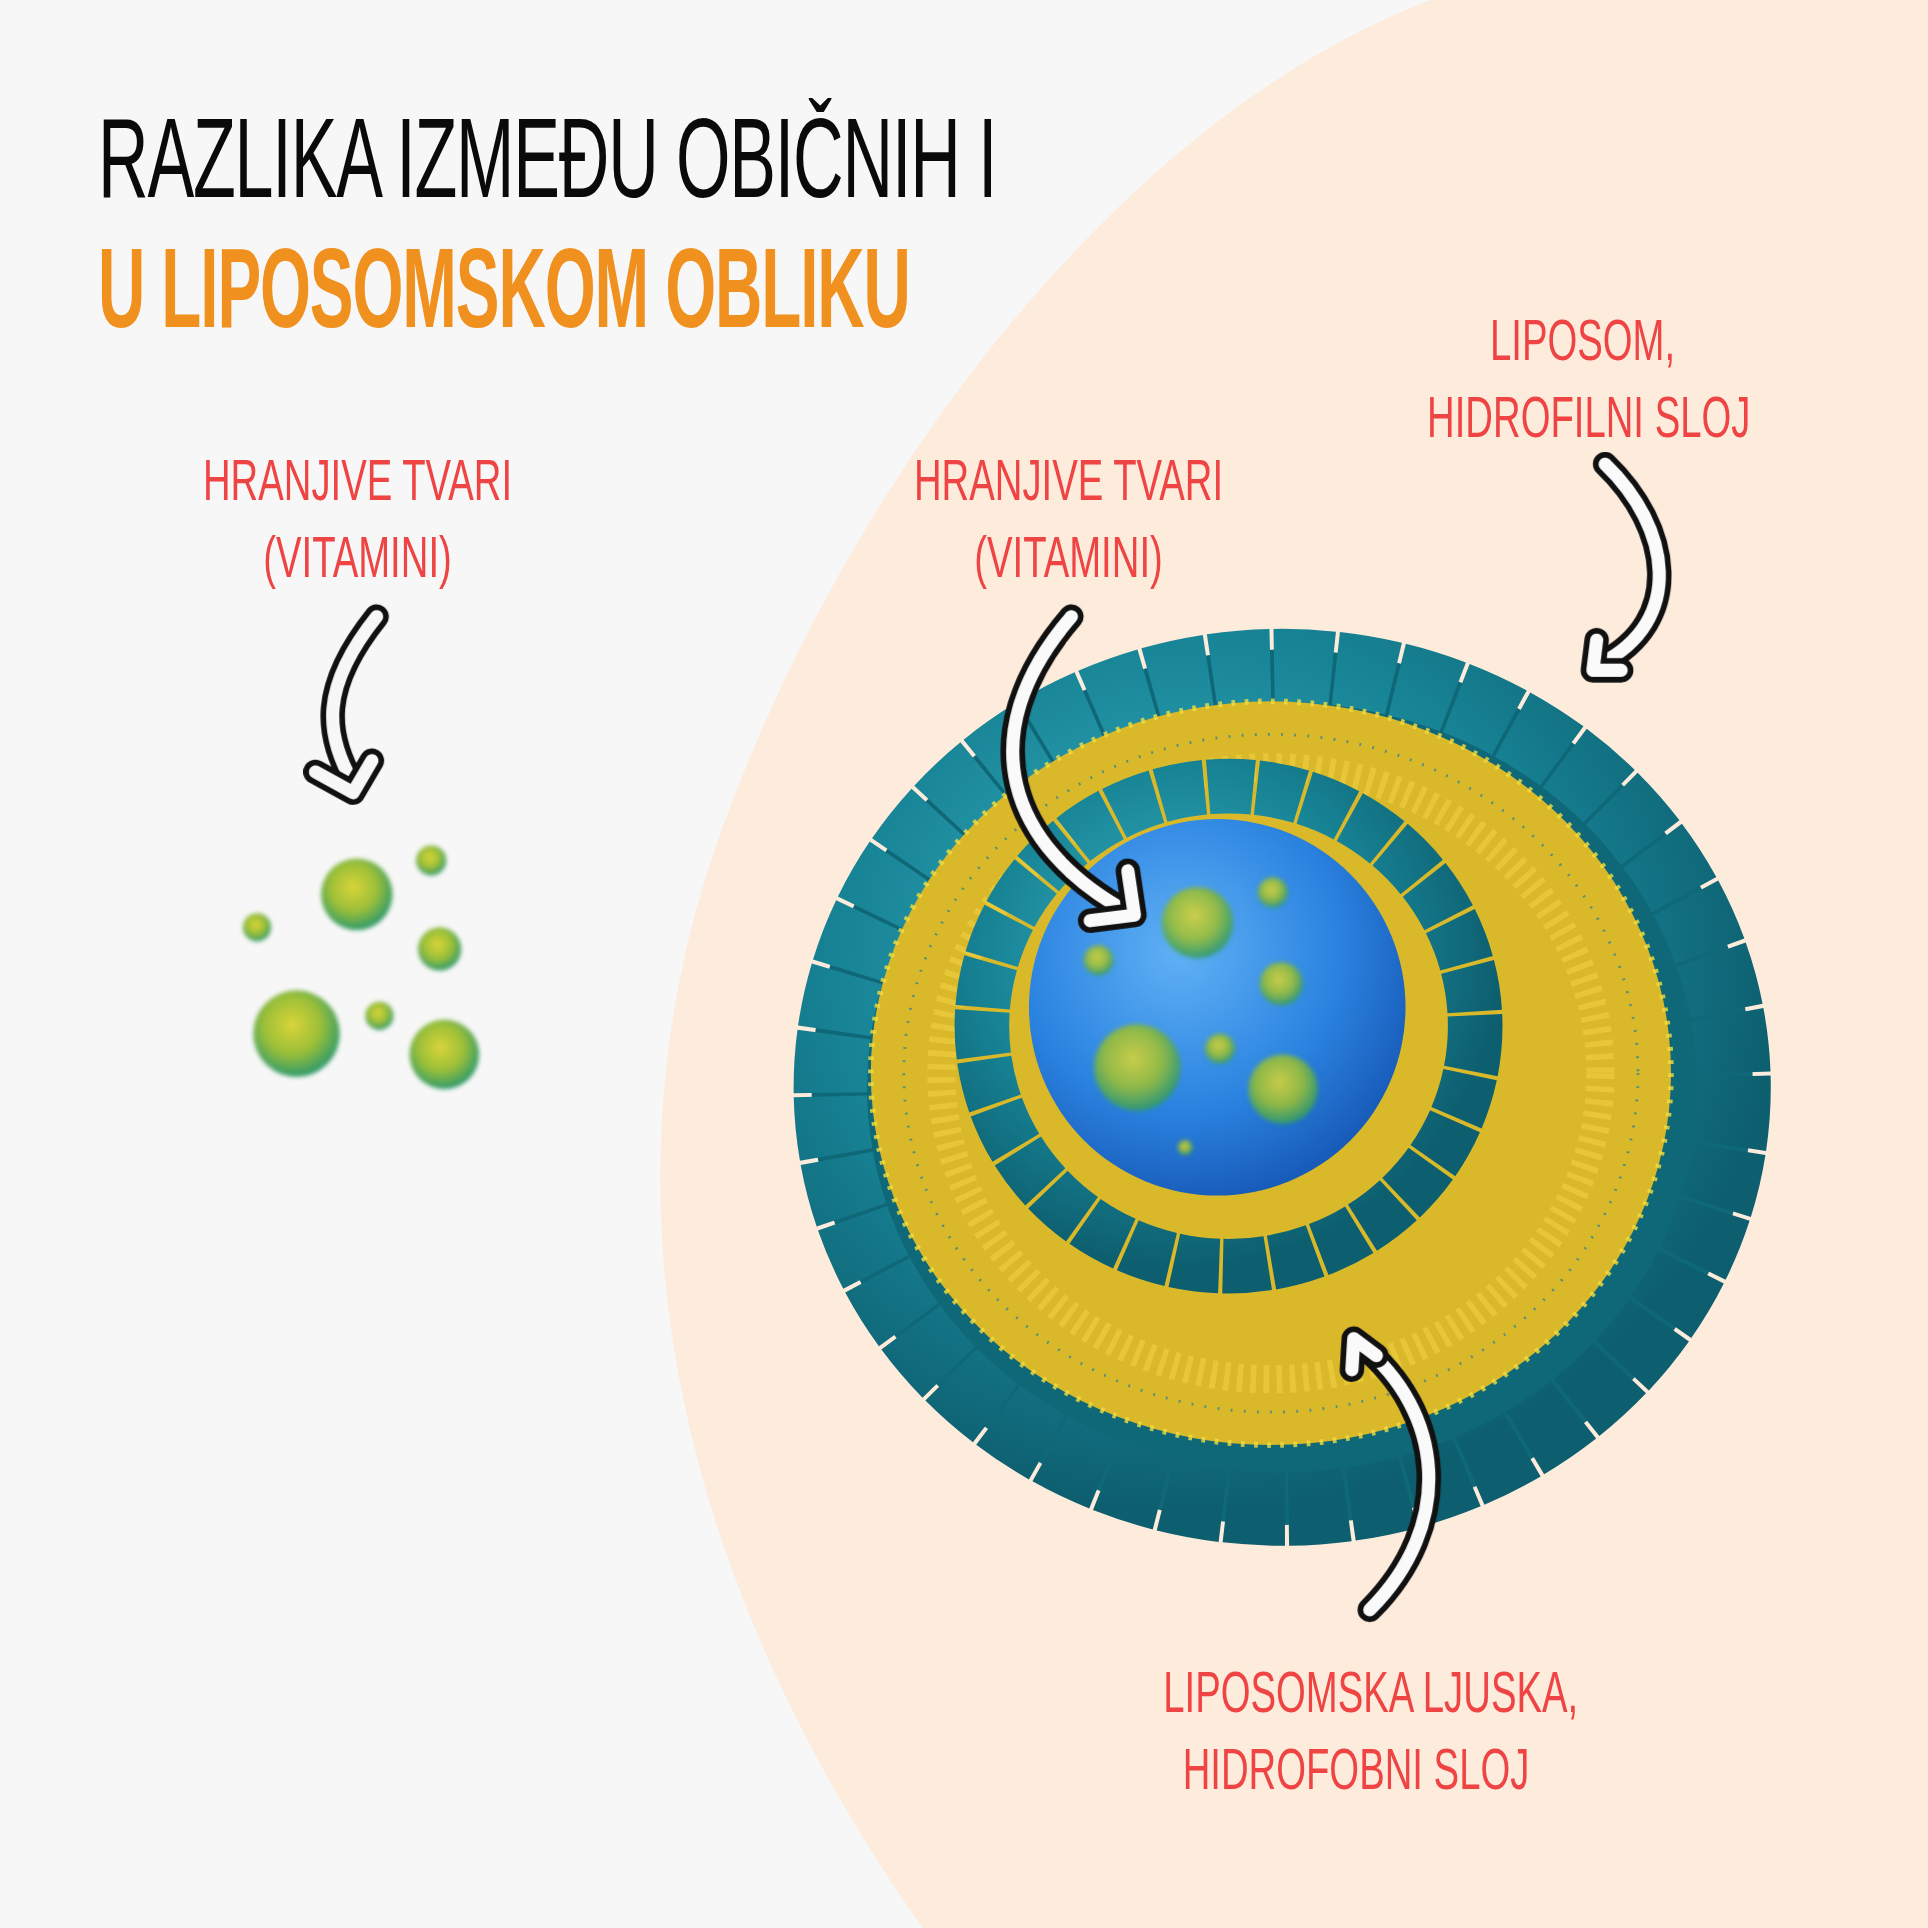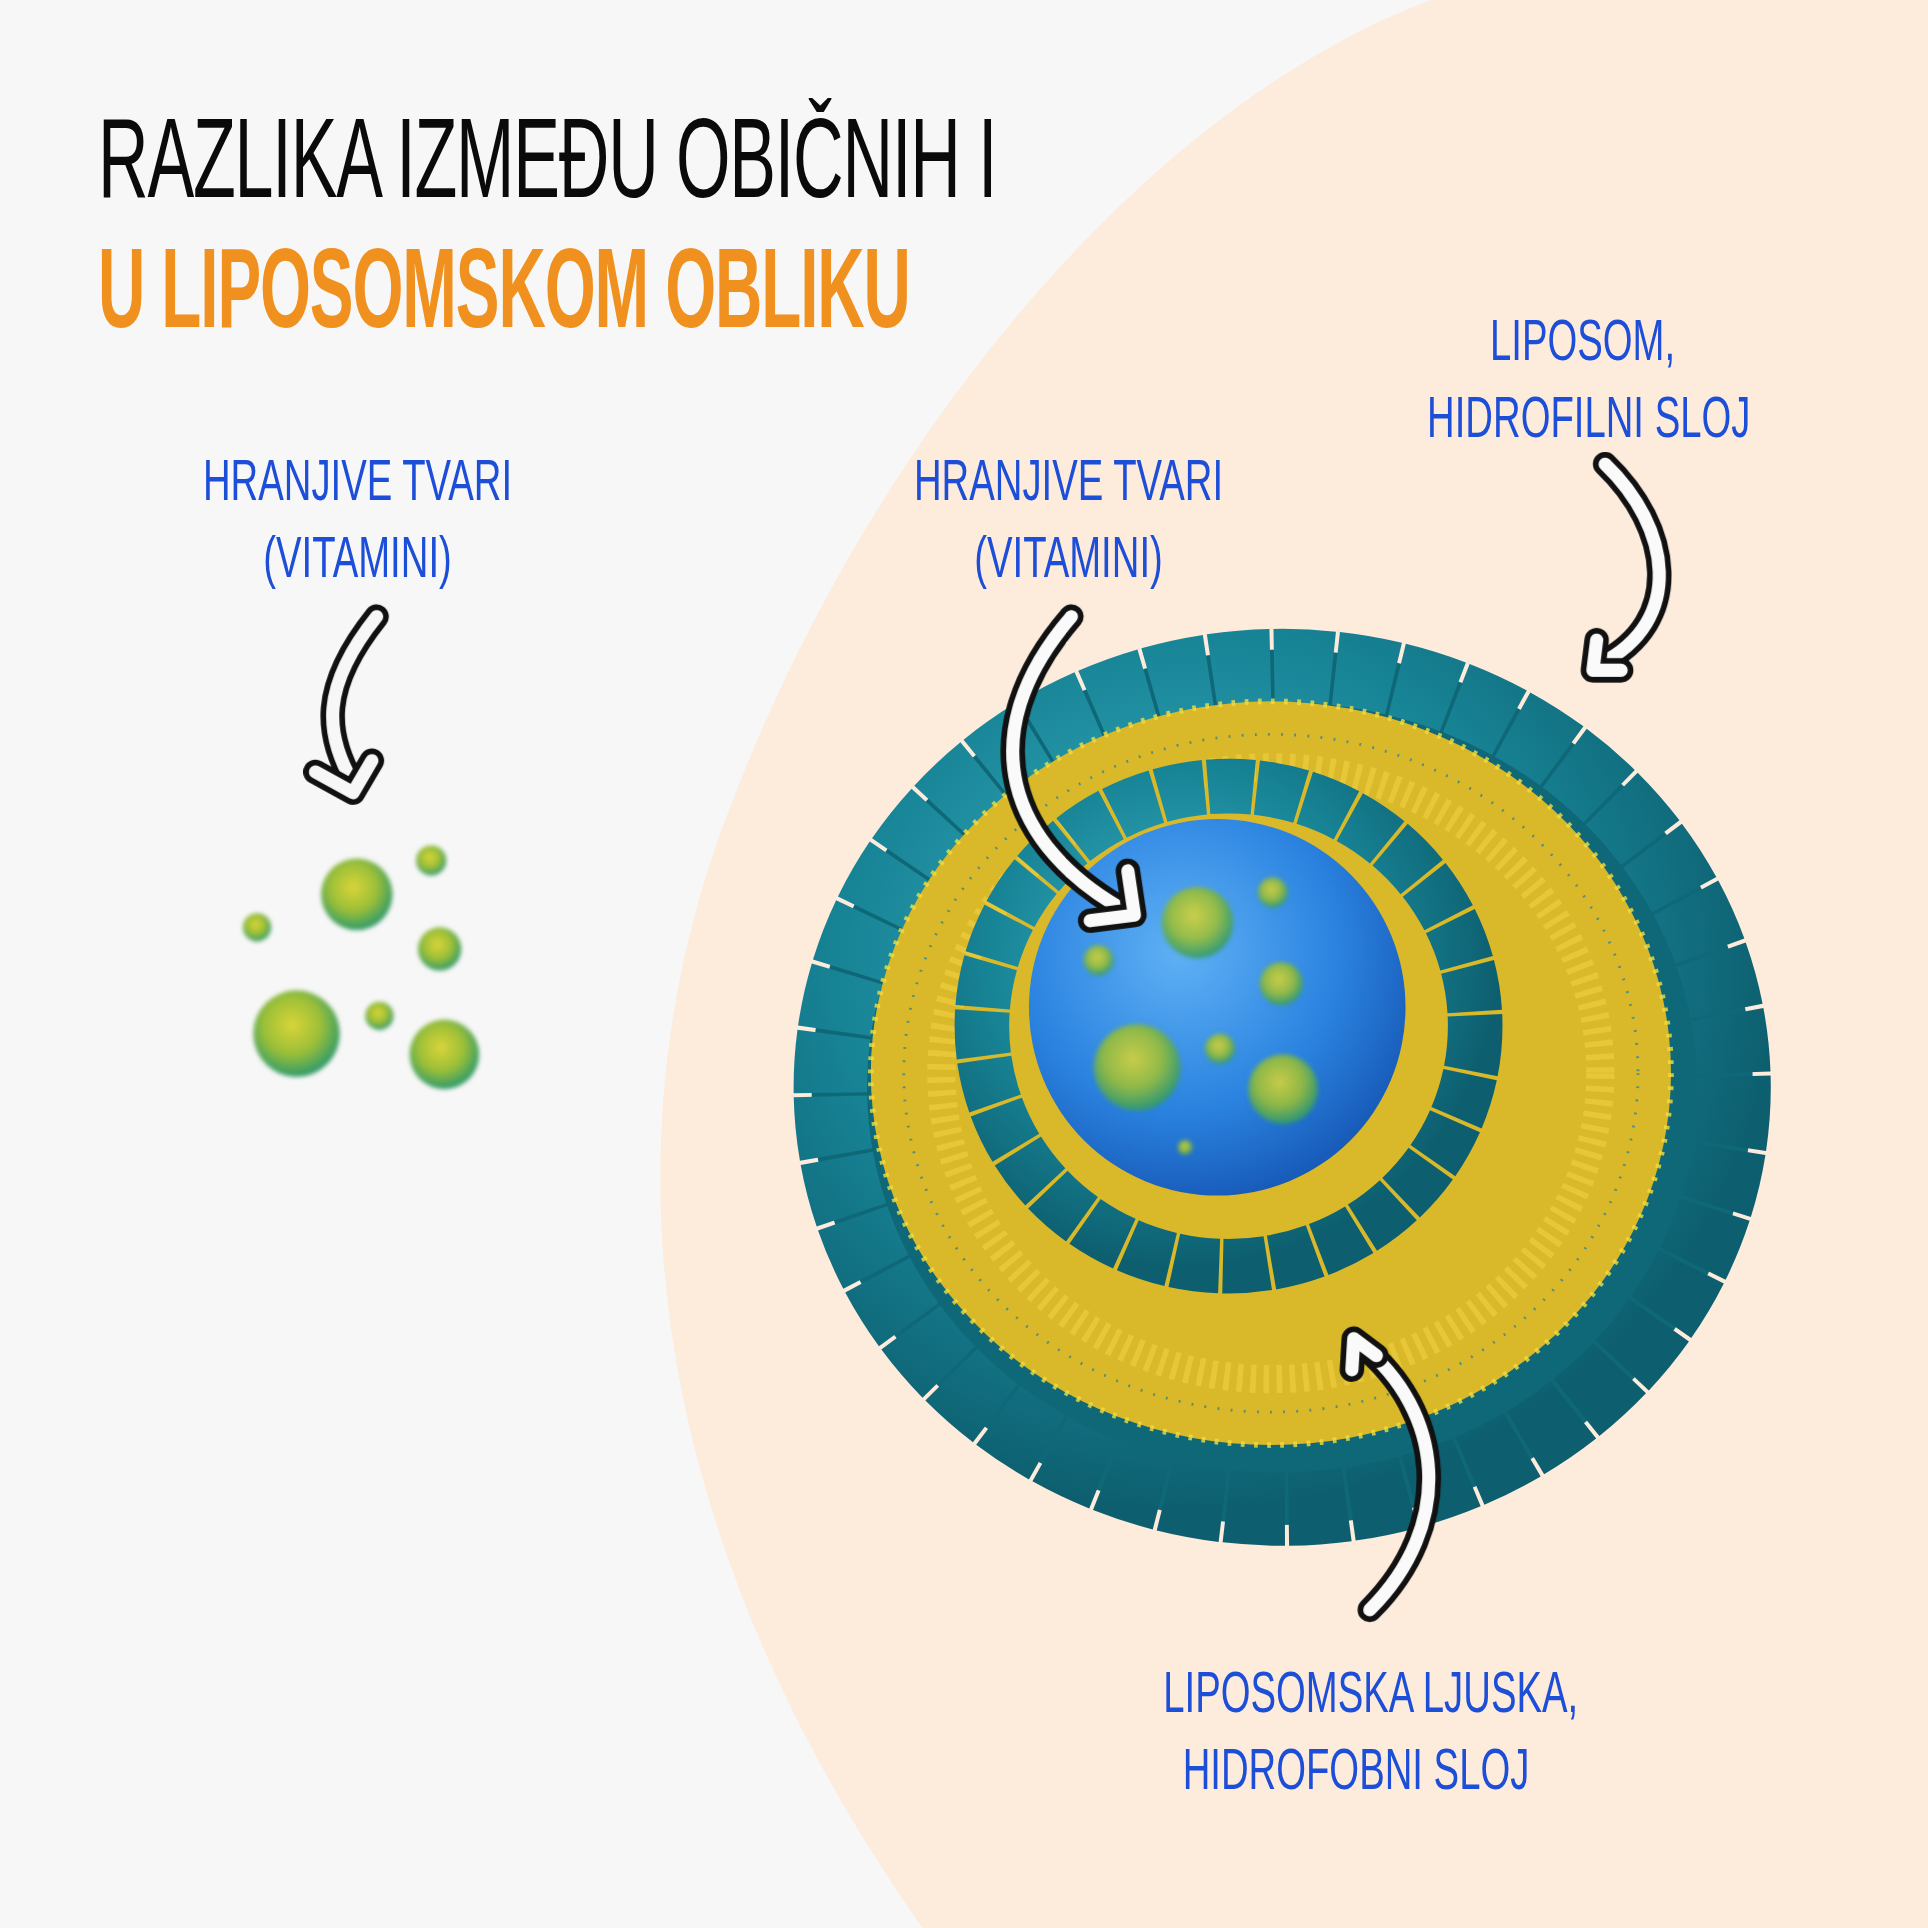--- a/index.html
+++ b/index.html
@@ -18,21 +18,21 @@
   .title .line1 {
     display: block; font-size: 113px; color: #0a0a0a; letter-spacing: -1.9px;
     transform: scaleX(0.62); transform-origin: left top; white-space: nowrap;
   }
   .title .line2 {
     display: block; font-size: 113px; color: #f0901e; font-weight: 700;
     margin-top: 17px; letter-spacing: -1.9px;
     transform: scaleX(0.58); transform-origin: left top; white-space: nowrap;
   }
   .label {
-    position: absolute; text-align: center; color: #1d4ed8;
+    position: absolute; text-align: center; color: #ef4444;
     font-family: "Liberation Sans", sans-serif; font-size: 58px; line-height: 77px;
     white-space: nowrap;
   }
   .label span { display: block; transform: scaleX(0.66); transform-origin: center; }
   .overlay-svg { position: absolute; left: 0; top: 0; width: 1928px; height: 1928px; pointer-events: none; }
 </style>
 </head>
 <body>
 
 <svg class="bg-svg" viewBox="0 0 2048 2048">

